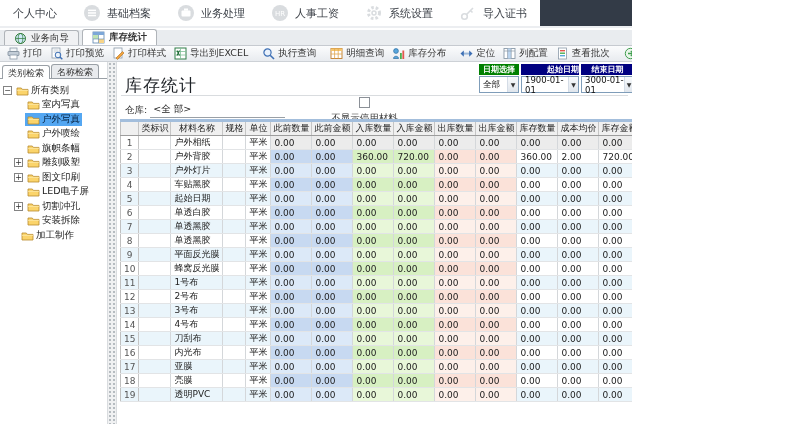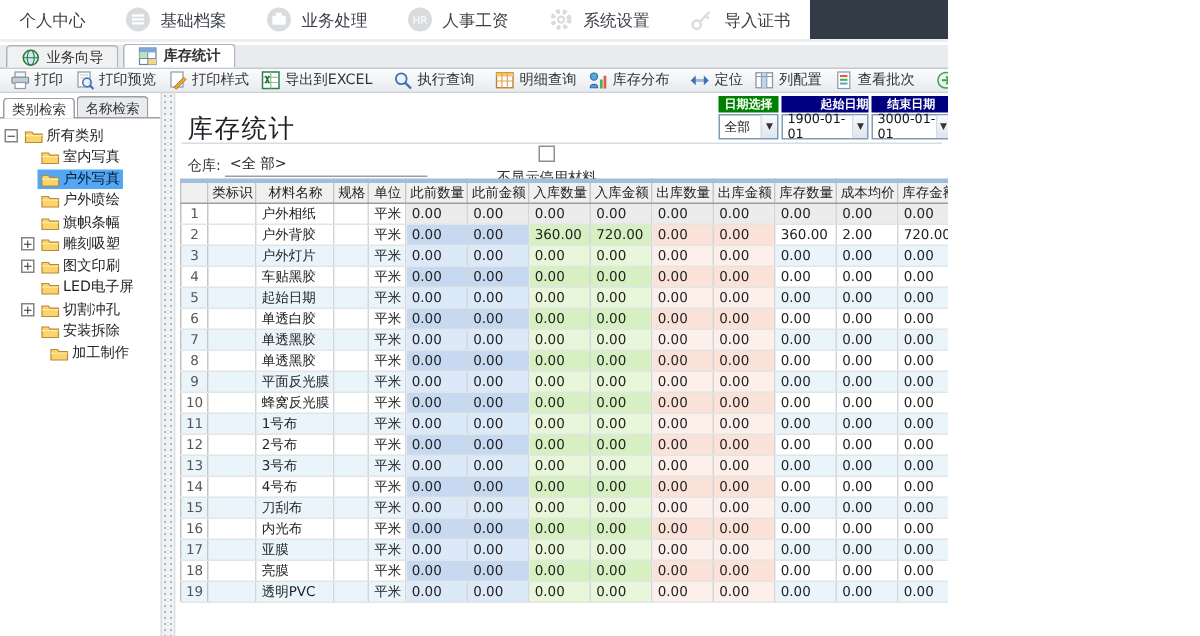--- a/index.html
+++ b/index.html
@@ -413,21 +413,21 @@
             <span class="tree-node">
               <span class="ficon">
                 <svg width="13" height="11" viewBox="0 0 13 11" xmlns="http://www.w3.org/2000/svg">
                   <path d="M1 3 L5.3 3 L6.3 4.4 L12 4.4 L12 10 L1 10Z" fill="#fbd46b" stroke="#b98a2f" stroke-width="0.8"></path>
                   <path d="M1 5.4 L12 5.4" stroke="#fde9a8" stroke-width="0.8"></path>
                 </svg>
               </span>
               <span>安装拆除</span>
             </span>
           </div>
-          <div class="tree-item" style="padding-left: 31px;">
+          <div class="tree-item" style="padding-left: 19px;">
             <span class="tree-node">
               <span class="ficon">
                 <svg width="13" height="11" viewBox="0 0 13 11" xmlns="http://www.w3.org/2000/svg">
                   <path d="M1 3 L5.3 3 L6.3 4.4 L12 4.4 L12 10 L1 10Z" fill="#fbd46b" stroke="#b98a2f" stroke-width="0.8"></path>
                   <path d="M1 5.4 L12 5.4" stroke="#fde9a8" stroke-width="0.8"></path>
                 </svg>
               </span>
               <span>加工制作</span>
             </span>
           </div>

